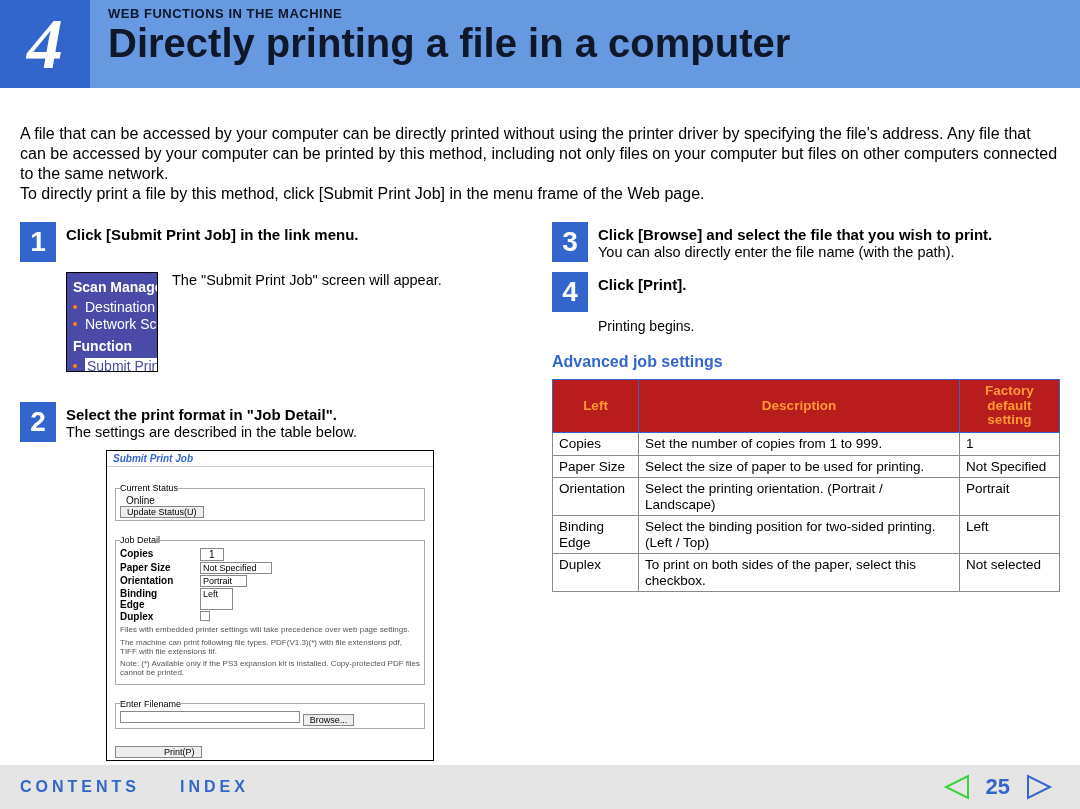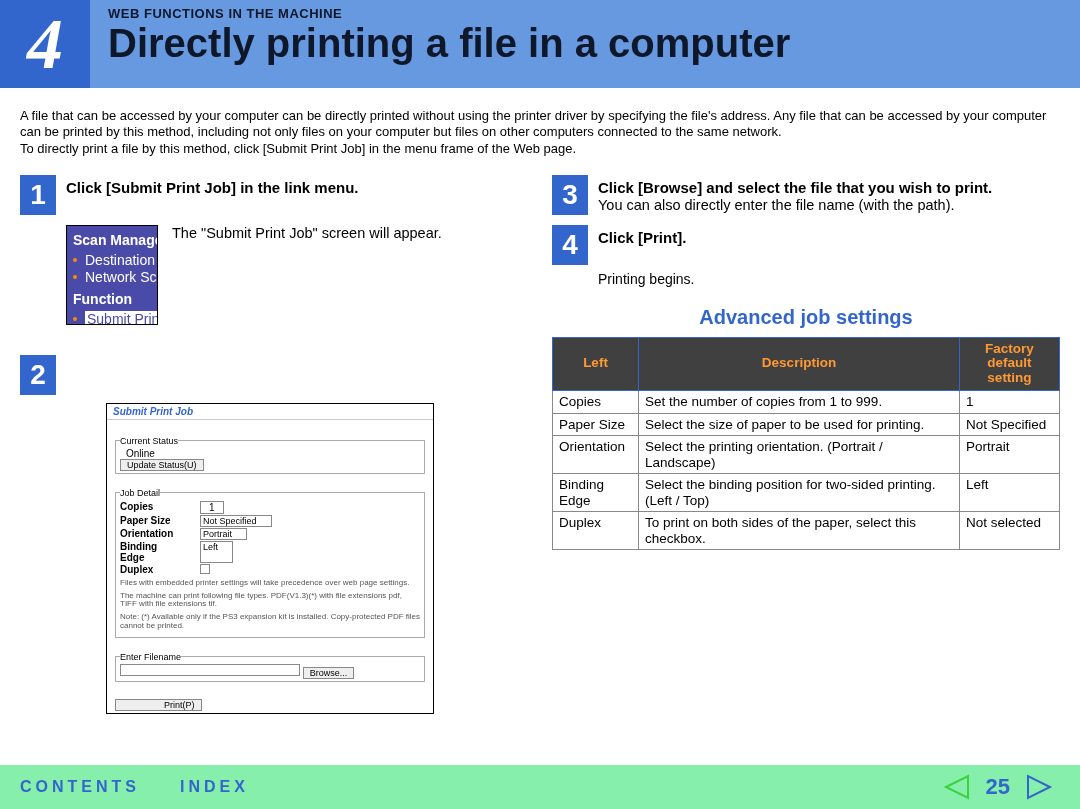--- a/index.html
+++ b/index.html
@@ -4,21 +4,21 @@
 <style>
   * { box-sizing: border-box; margin: 0; padding: 0; }
   body { font-family: Arial, Helvetica, sans-serif; font-size: 14px; color: #000; background: #fff; width: 1080px; height: 809px; position: relative; }
   .header-bar { background: #6699e0; height: 88px; display: flex; align-items: stretch; }
   .chapter-num-box { background: #3366cc; width: 90px; display: flex; align-items: center; justify-content: center; }
   .chapter-num { font-size: 72px; font-style: italic; font-weight: bold; color: #fff; font-family: Georgia, serif; }
   .header-text { padding: 6px 0 0 18px; color: #0f172a; }
   .section-label { font-size: 13px; font-weight: bold; letter-spacing: 0.5px; }
   .page-title { font-size: 40px; font-weight: bold; margin-top: 0; }
   .body-area { padding: 20px 20px 0 20px; }
-  .intro { font-size: 13px; line-height: 1.25; margin-bottom: 18px; }
+  .intro { font-size: 16px; line-height: 1.25; margin-bottom: 18px; margin-top: 16px; }
   .columns { display: flex; gap: 32px; }
   .col-left { width: 500px; }
   .col-right { flex: 1; }
   .step { display: flex; align-items: flex-start; margin-bottom: 6px; }
   .step-num { background: #3366cc; color: #fff; font-size: 28px; font-weight: bold; width: 36px; height: 40px; display: flex; align-items: center; justify-content: center; flex-shrink: 0; margin-right: 10px; }
   .step-title { font-size: 15px; font-weight: bold; line-height: 1.2; padding-top: 4px; }
   .step-body { margin: 2px 0 16px 46px; font-size: 14px; line-height: 1.2; }
   .step-body-flex { display: flex; gap: 14px; margin: 10px 0 30px 46px; align-items: flex-start; }
   .thumb { border: 1px solid #000; background: #fff; }
   .thumb-1-inner { background: #4a4aa8; color: #fff; padding: 6px; height: 180px; }
@@ -31,27 +31,27 @@
   .thumb-2 .ttl { font-style: italic; font-weight: bold; padding: 2px 6px; border-bottom: 1px solid #ccc; color: #3366cc; }
   .thumb-2 .sec { padding: 2px 8px; }
   .thumb-2 .btn { display: inline-block; border: 1px solid #888; background: #eee; padding: 0 6px; font-size: 9px; }
   .thumb-2 .row { display: flex; gap: 20px; margin: 1px 0; }
   .thumb-2 .row .k { width: 60px; font-weight: bold; }
   .thumb-2 .sel { border: 1px solid #888; padding: 0 14px 0 2px; font-size: 9px; background: #fff; position: relative; }
   .thumb-2 .txt { border: 1px solid #888; width: 180px; height: 12px; display: inline-block; }
   .thumb-2 .note { font-size: 8px; color: #555; line-height: 1.1; margin: 4px 0; }
   .thumb-2 fieldset { border: 1px solid #aaa; margin: 14px 0; padding: 2px 4px; }
   .thumb-2 legend { font-size: 9px; }
-  .advanced-hdr { color: #3366cc; font-size: 20px; font-weight: bold; margin: 18px 0 8px 0; text-align: center; }
+  .advanced-hdr { color: #3366cc; font-size: 16px; font-weight: bold; margin: 18px 0 8px 0; }
   table.settings { border-collapse: collapse; width: 100%; font-size: 13.5px; }
-  table.settings th { background: #404040; color: #ff9933; font-weight: bold; text-align: center; padding: 4px 6px; border: 1px solid #3366cc; line-height: 1.1; }
+  table.settings th { background: #b91c1c; color: #ff9933; font-weight: bold; text-align: center; padding: 4px 6px; border: 1px solid #3366cc; line-height: 1.1; }
   table.settings td { border: 1px solid #888; padding: 3px 6px; vertical-align: top; line-height: 1.15; }
   table.settings .c1 { width: 86px; }
   table.settings .c3 { width: 100px; }
-  .footer { position: absolute; left: 0; bottom: 0; width: 100%; height: 44px; background: #86efac; display: flex; align-items: center; padding: 0 20px; }
+  .footer { position: absolute; left: 0; bottom: 0; width: 100%; height: 44px; background: #e5e5e5; display: flex; align-items: center; padding: 0 20px; }
   .footer .navlink { color: #3366cc; font-weight: bold; font-size: 16px; letter-spacing: 4px; margin-right: 40px; }
   .footer .spacer { flex: 1; }
   .footer .arrow { width: 30px; height: 26px; margin: 0 6px; display: flex; align-items: center; justify-content: center; }
   .footer .arrow svg { display: block; }
   .footer .pagenum { color: #3366cc; font-size: 22px; font-weight: bold; margin: 0 8px; }
 </style>
 </head>
 <body>
 
 <div class="header-bar">
@@ -93,20 +93,24 @@
                 <span class="hl">Submit Print Job</span>
               </div>
 
           </div>
         </div>
         <div style="font-size:14.5px;">The "Submit Print Job" screen will appear.</div>
       </div>
 
       <div class="step">
         <div class="step-num">2</div>
+        <div>
+          <div class="step-title">Select the print format in "Job Detail".</div>
+          <div style="font-size:14.5px;">The settings are described in the table below.</div>
+        </div>
       </div>
       <div class="thumb-2-wrap">
         <div class="thumb thumb-2">
           <div class="ttl">Submit Print Job</div>
           <div class="sec">
             <fieldset>
               <legend>Current Status</legend>
               <div style="padding-left:6px;">Online</div>
               <span class="btn">Update Status(U)</span>
             </fieldset>

